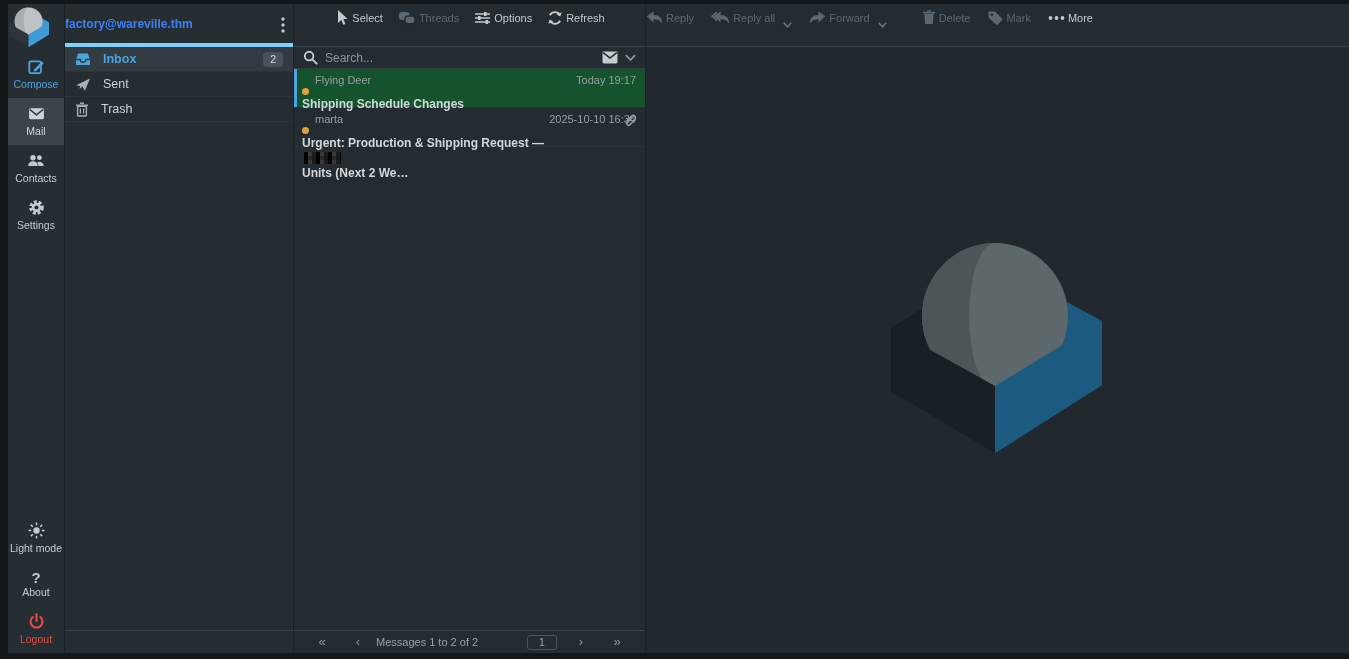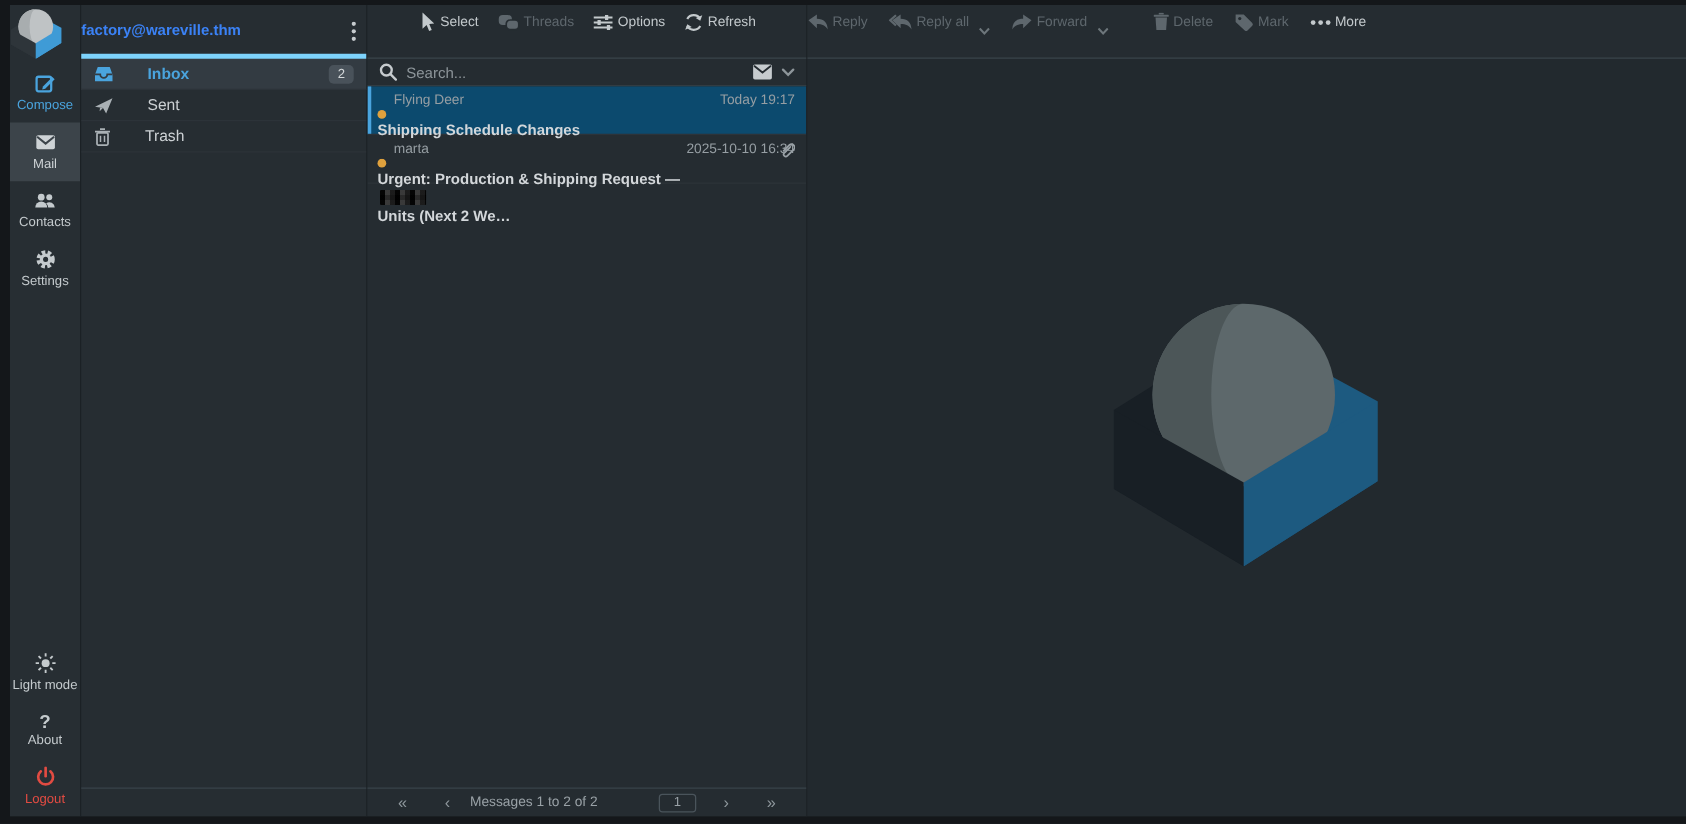--- a/index.html
+++ b/index.html
@@ -49,21 +49,21 @@
     border-bottom:4px solid #7dd3fc;
     display:flex; align-items:center; justify-content:flex-start;
     position:relative;
     color:#3b82f6; font-size:12px; font-weight:bold;
   }
   .kebab { position:absolute; right:8px; top:13px; cursor:pointer; color:#c6cbce; }
   .folders { list-style:none; }
   .folder {
     height:25px;
     display:flex; align-items:center;
-    padding:0 10px; gap:27px;
+    padding:0 10px; gap:12px;
     border-bottom:1px solid #2c3339;
     font-size:12.5px; color:#ccd1d4;
     cursor:pointer;
     text-align:right;
   }
   .folder .ficon { flex:none; color:#aab1b5; display:flex; }
   .folder.active { background:#333b42; color:#4aa4de; }
   .folder.active .ficon { color:#4aa4de; }
   .badge {
     margin-left:auto;
@@ -109,21 +109,21 @@
   }
   .searchbar input::placeholder { color:#8d959a; }
   
   .messages { list-style:none; flex:1; overflow:hidden; }
   .message {
     height:39px;
     border-bottom:1px solid #2c3339;
     padding-top:3px;
     position:relative; cursor:pointer;
   }
-  .message.selected { background:#0c4a6e; }
+  .message.selected { background:#14532d; }
   .message.selected::before {
     content:""; position:absolute; left:0; top:0; bottom:0; width:3px;
     background:#4aa4de;
   }
   .m1 {
     display:flex; justify-content:space-between;
     padding:0 9px 0 21px;
     font-size:11px; color:#969ea3; line-height:16px;
   }
   .m2 {

